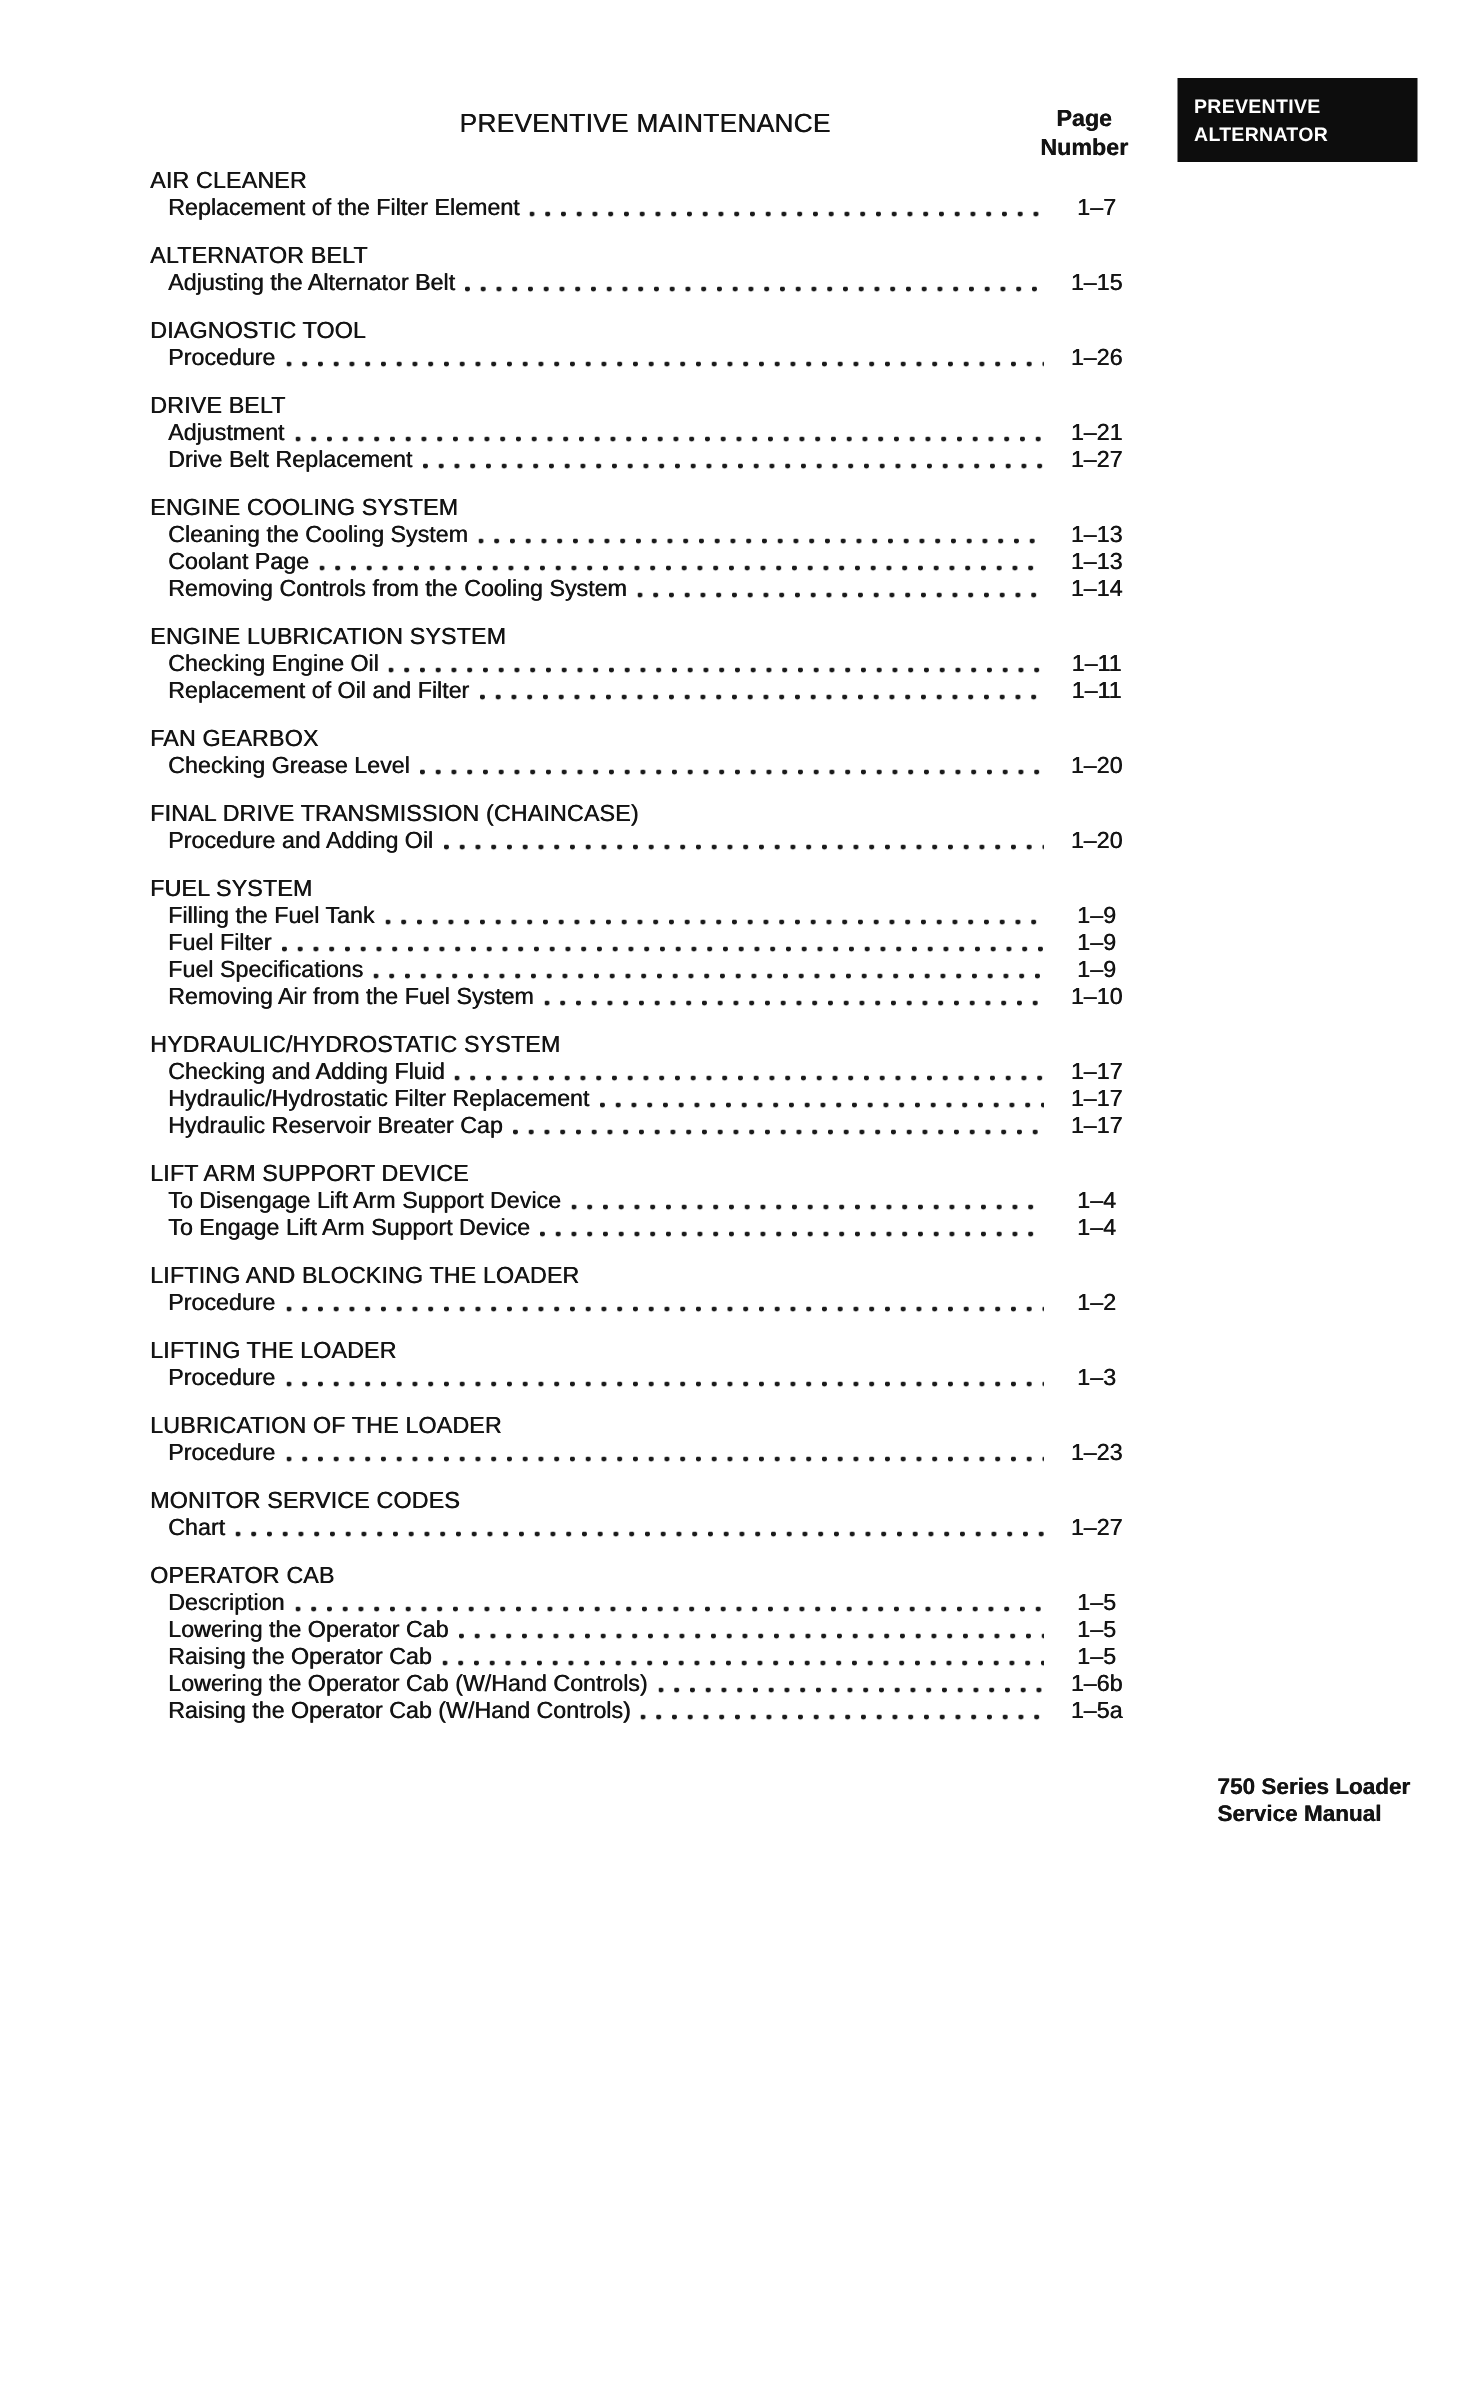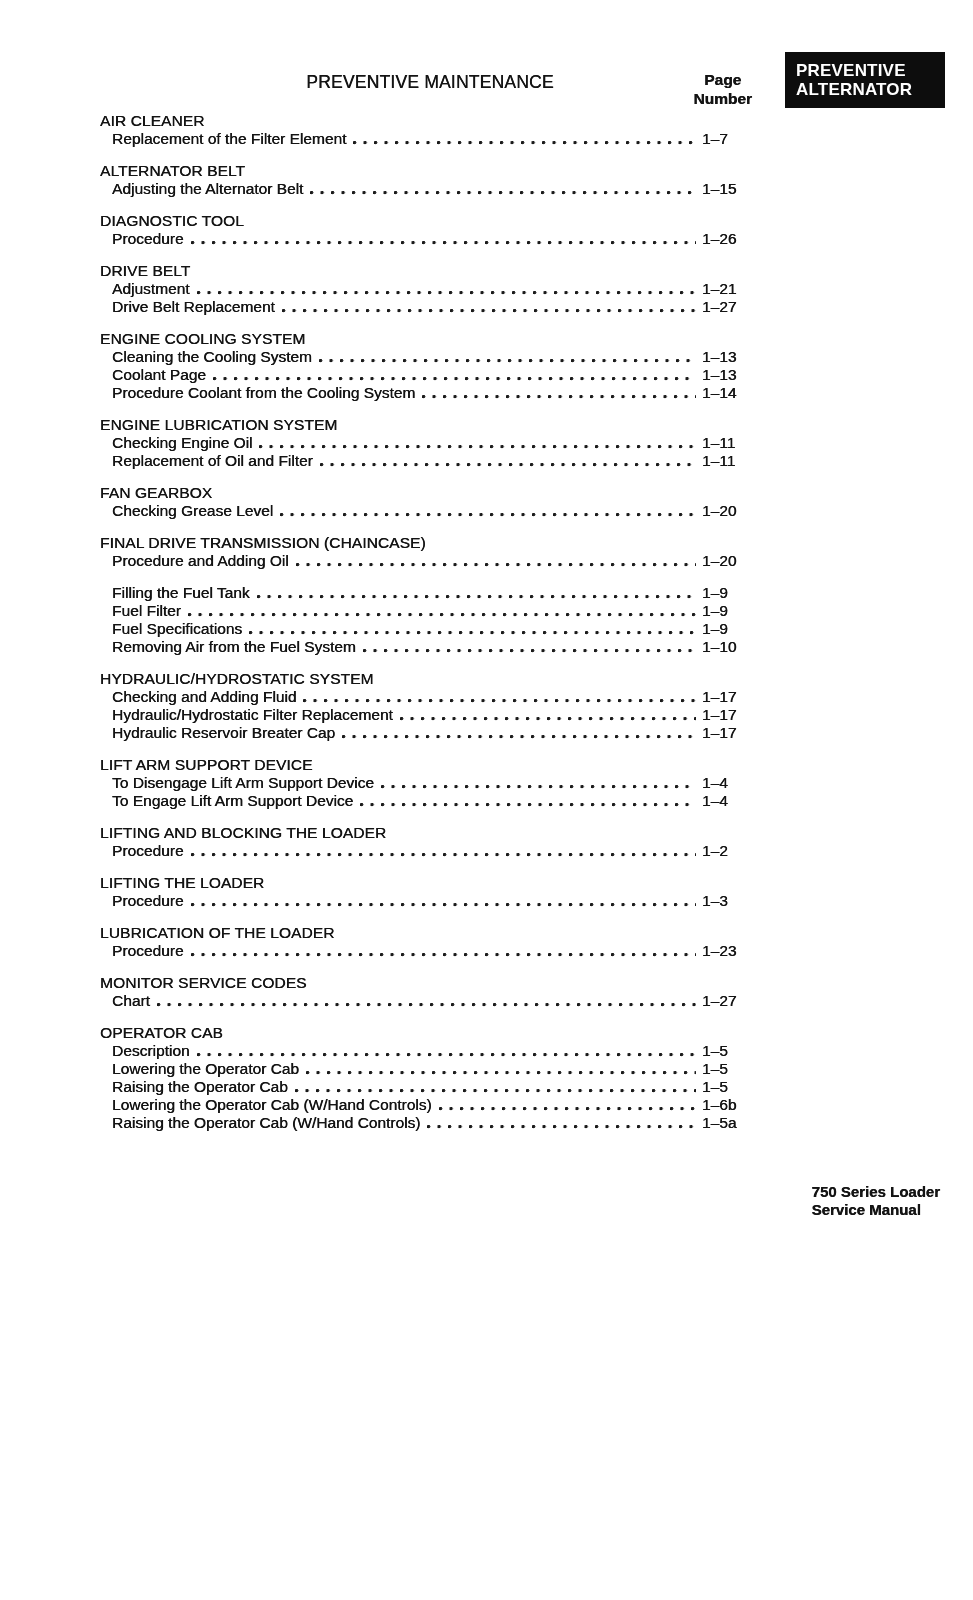--- a/index.html
+++ b/index.html
@@ -49,21 +49,21 @@
   }
   .corner-tab {
     position: absolute;
     left: 785px;
     top: 52px;
     width: 160px;
     height: 56px;
     box-sizing: border-box;
     background: #0d0d0d;
     color: #ffffff;
-    font-size: 17px;
+    font-size: 13px;
     font-weight: 700;
     line-height: 19px;
     letter-spacing: 0.2px;
     padding: 9px 0 0 11px;
   }
   .toc {
     position: absolute;
     top: 112px;
     left: 0;
     width: 100%;
@@ -80,20 +80,21 @@
     text-shadow: 0.35px 0 0 currentColor;
     white-space: nowrap;
   }
   .entry {
     display: flex;
     align-items: baseline;
     margin-left: 12px;
     font-size: 15.5px;
     line-height: 18px;
     text-shadow: 0.35px 0 0 currentColor;
+    text-align: center;
   }
   .entry-label {
     white-space: nowrap;
   }
   .dots {
     flex: 1;
     height: 5px;
     align-self: flex-end;
     margin: 0 6px 2px 7px;
     background-image: radial-gradient(circle at 1.6px 1.6px, #1a1a1a 1.45px, transparent 2px);
@@ -175,21 +176,21 @@
             <span class="entry-label">Cleaning the Cooling System</span>
             <span class="dots"></span>
             <span class="entry-page">1–13</span>
           </div>
           <div class="entry">
             <span class="entry-label">Coolant Page</span>
             <span class="dots"></span>
             <span class="entry-page">1–13</span>
           </div>
           <div class="entry">
-            <span class="entry-label">Procedure Coolant from the Cooling System</span>
+            <span class="entry-label">Removing Controls from the Cooling System</span>
             <span class="dots"></span>
             <span class="entry-page">1–14</span>
           </div>
         </section>
         <section class="toc-section">
           <h2 class="sec-heading">ENGINE LUBRICATION SYSTEM</h2>
           <div class="entry">
             <span class="entry-label">Checking Engine Oil</span>
             <span class="dots"></span>
             <span class="entry-page">1–11</span>
@@ -210,20 +211,21 @@
         </section>
         <section class="toc-section">
           <h2 class="sec-heading">FINAL DRIVE TRANSMISSION (CHAINCASE)</h2>
           <div class="entry">
             <span class="entry-label">Procedure and Adding Oil</span>
             <span class="dots"></span>
             <span class="entry-page">1–20</span>
           </div>
         </section>
         <section class="toc-section">
+          <h2 class="sec-heading">FUEL SYSTEM</h2>
           <div class="entry">
             <span class="entry-label">Filling the Fuel Tank</span>
             <span class="dots"></span>
             <span class="entry-page">1–9</span>
           </div>
           <div class="entry">
             <span class="entry-label">Fuel Filter</span>
             <span class="dots"></span>
             <span class="entry-page">1–9</span>
           </div>

